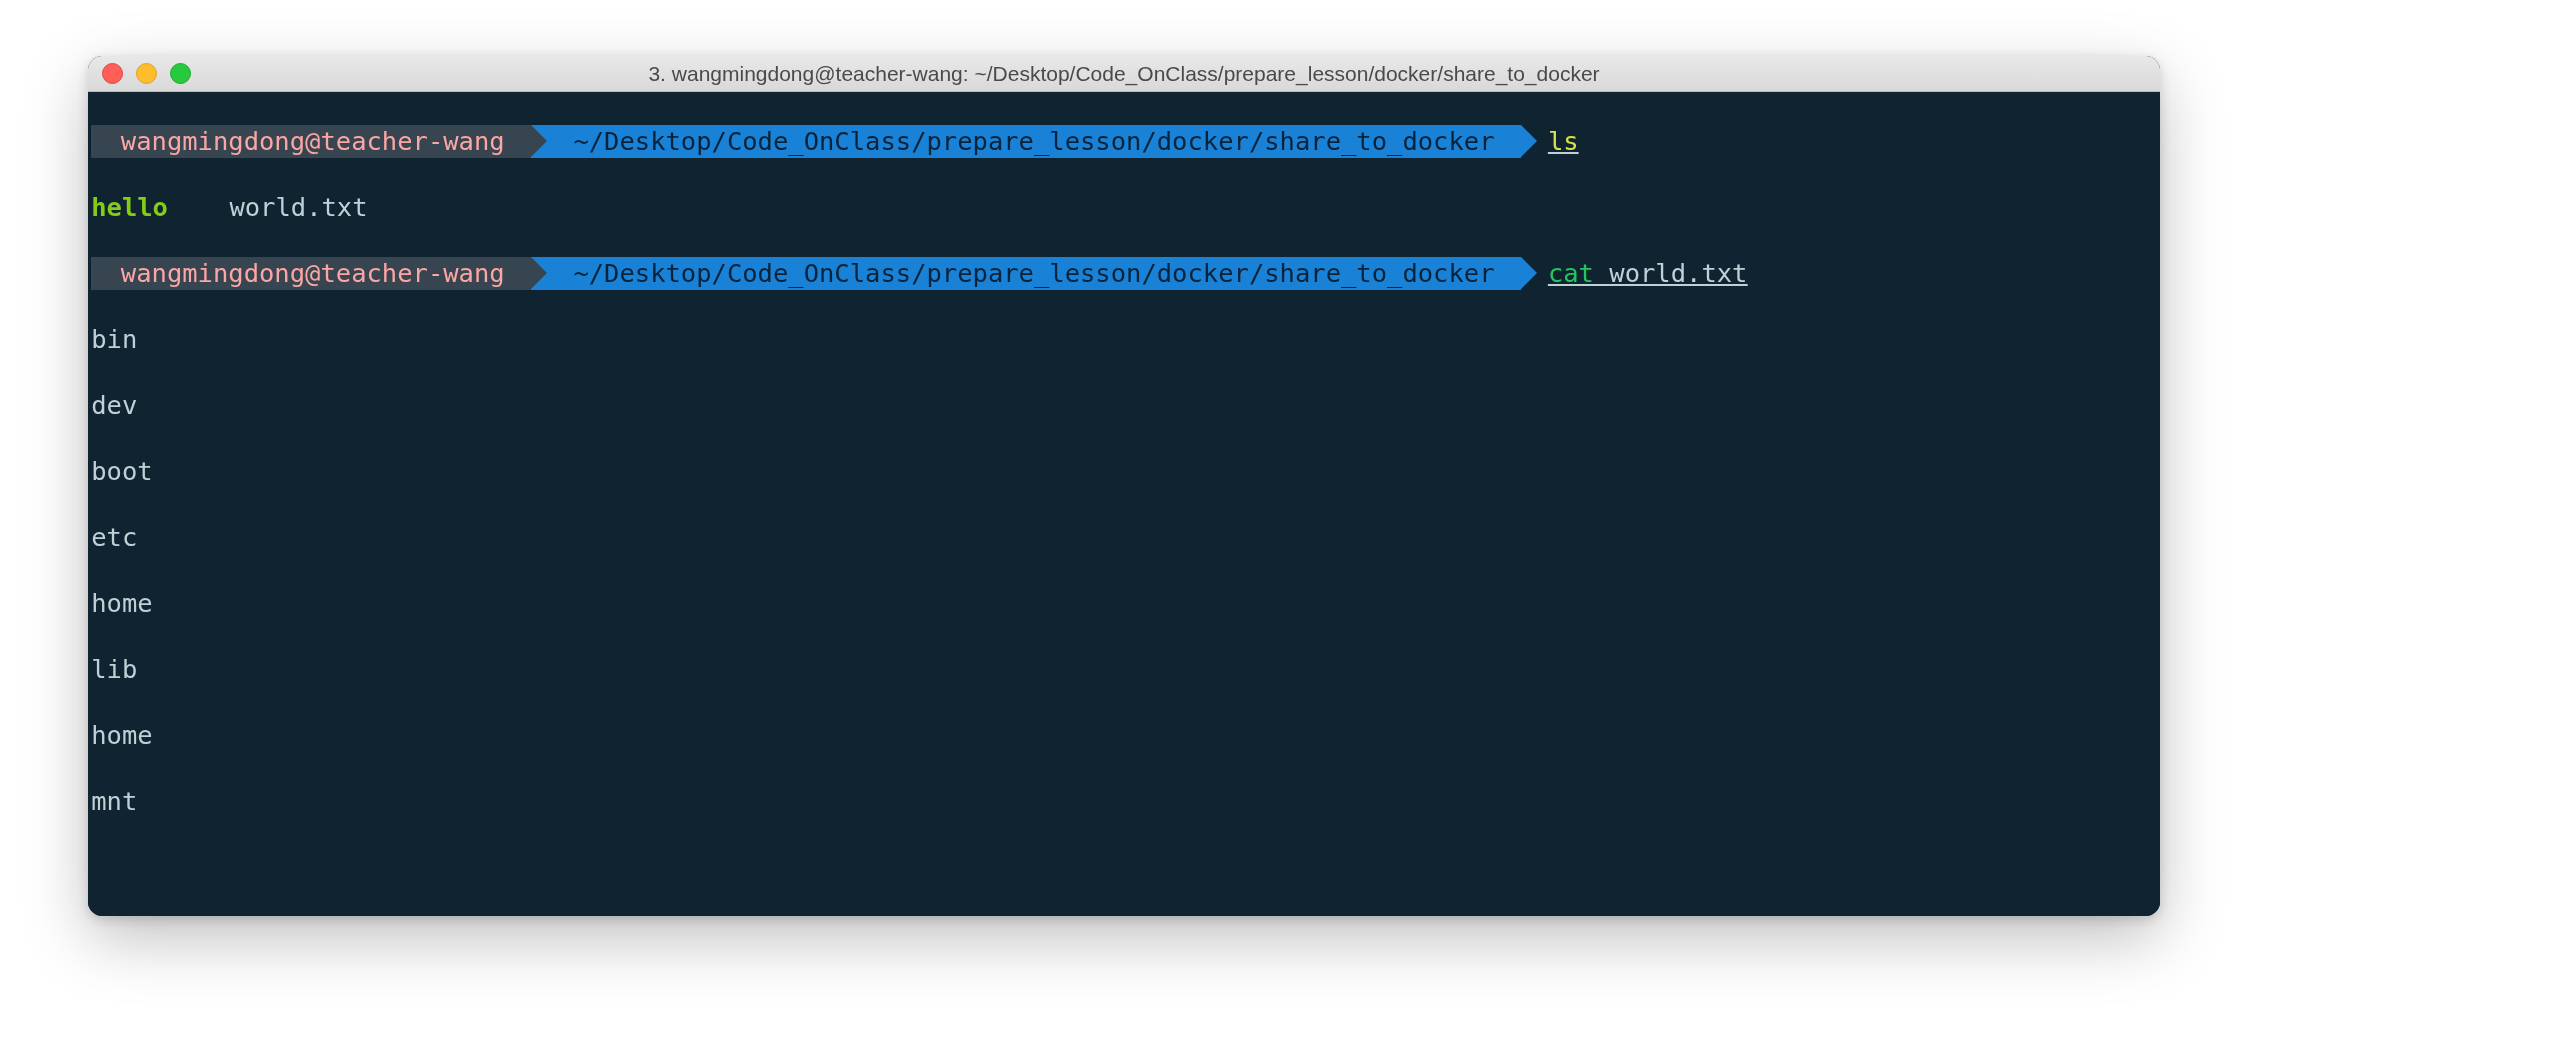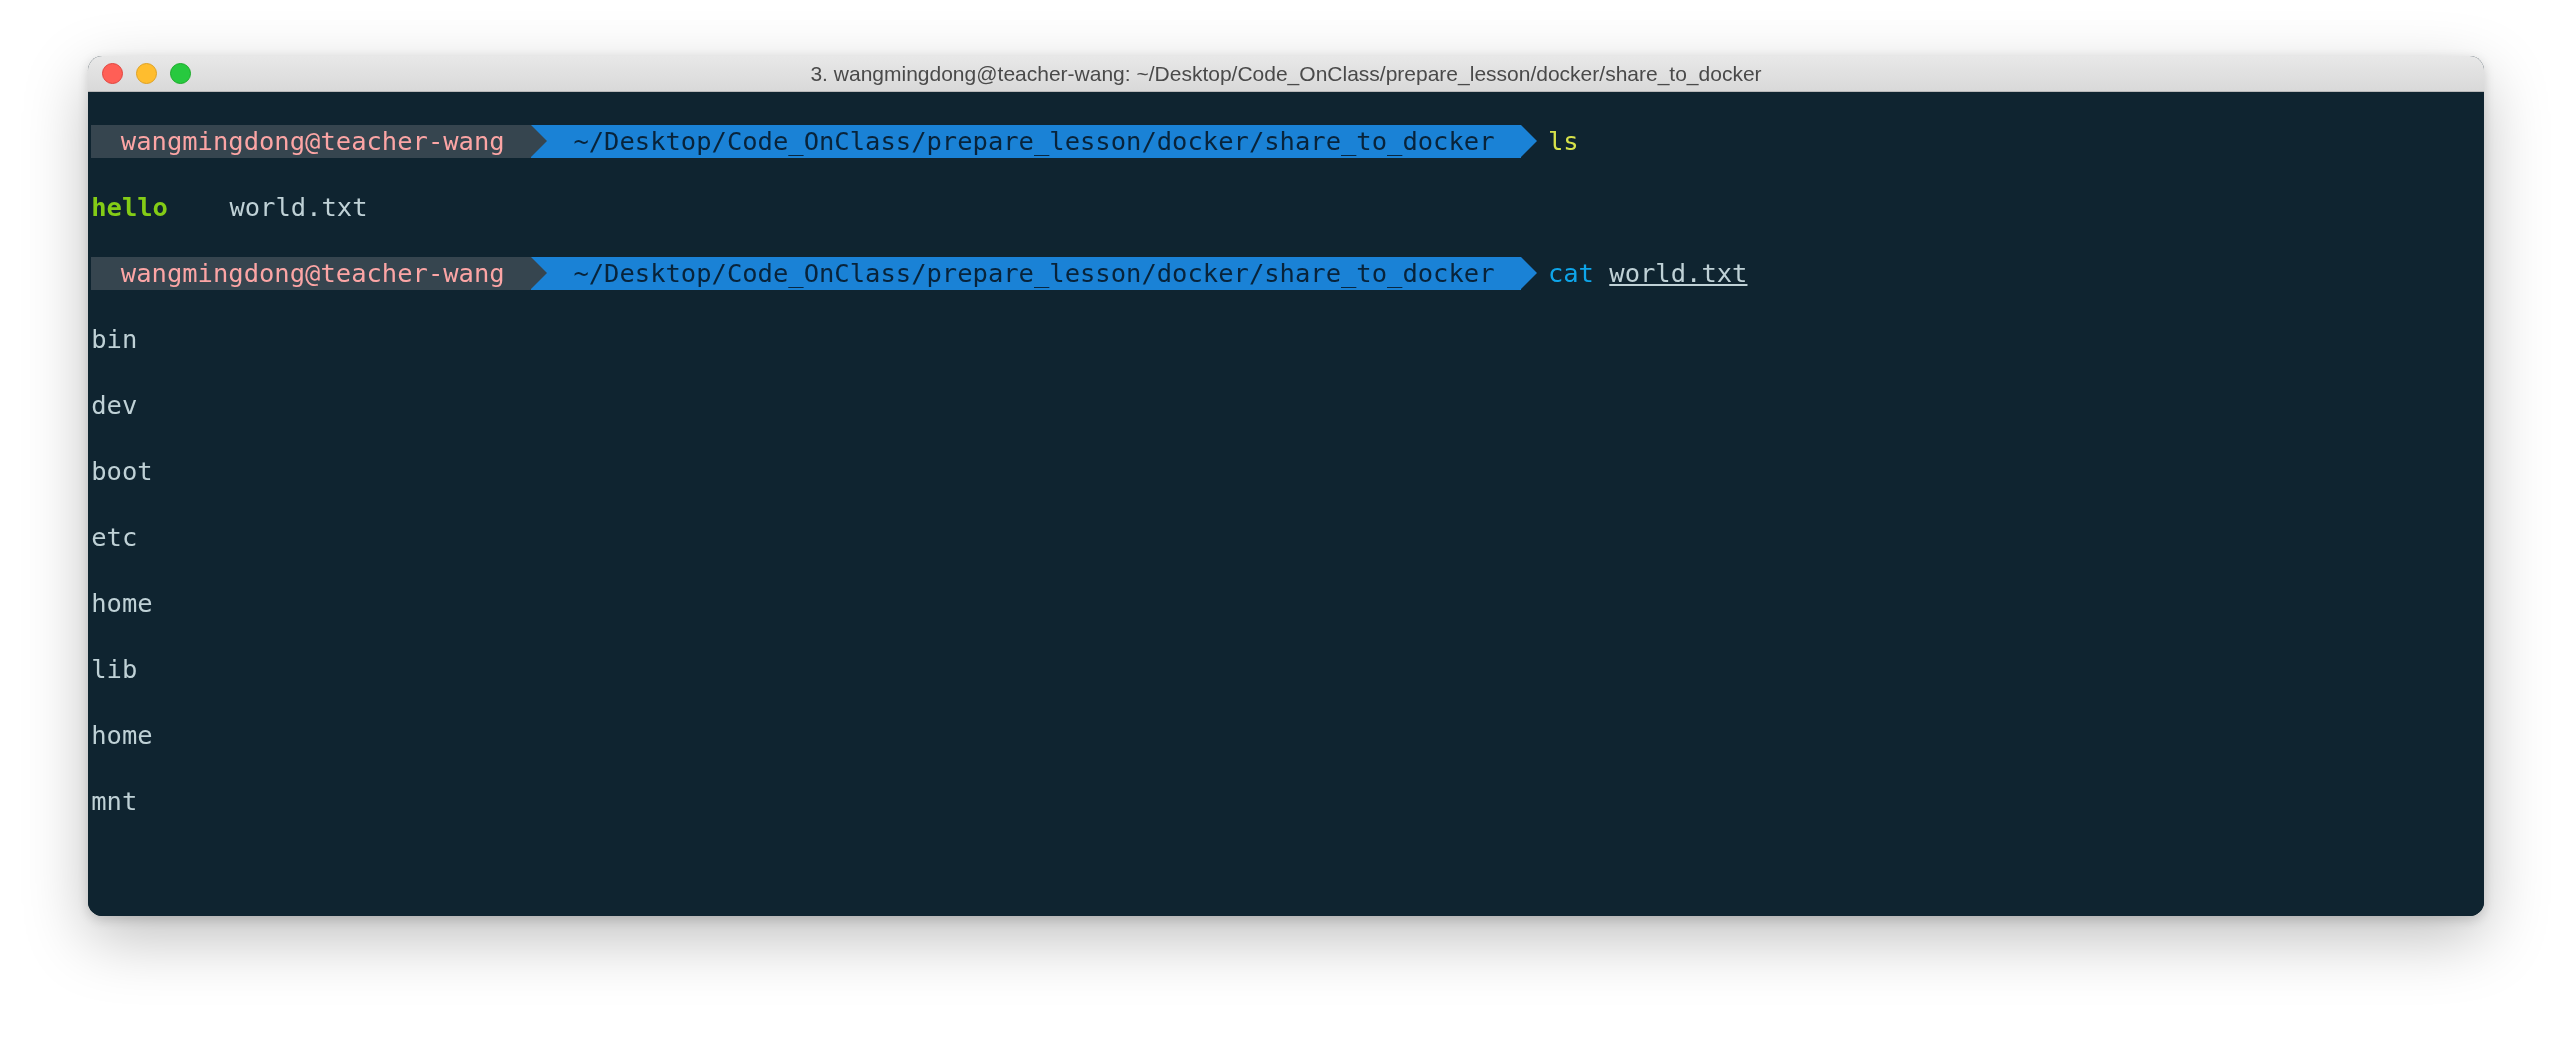--- a/index.html
+++ b/index.html
@@ -8,21 +8,21 @@
     background: #ffffff;
     font-family: "Menlo", "Monaco", "Consolas", monospace;
     width: 2576px;
     height: 1057px;
   }
 
   .window {
     position: absolute;
     left: 88px;
     top: 56px;
-    width: 2396px;
+    width: 2072px;
     height: 860px;
     border-radius: 14.3px;
     overflow: hidden;
     box-shadow: 0 22px 64px rgba(0,0,0,0.25), 0 3.2px 11px rgba(0,0,0,0.15);
     background: #0f2430;
     display: flex;
     flex-direction: column;
   }
 
   
@@ -99,24 +99,24 @@
   .seg-path {
     --seg-bg: #1a82d6;
     background: var(--seg-bg);
     color: #08233a;
     padding-left: 27px; 
   }
   .seg-path::after {
     border-left-color: var(--seg-bg);
   }
 
-  .after-prompt { display: inline-block; padding-left: 27px; }
+  .after-prompt { display: inline-block; padding-left: 27px; text-decoration: underline; }
 
   .cmd-ls  { color: #d7e24a; }
-  .cmd-cat { color: #0ea5e9; }
+  .cmd-cat { color: #22c55e; }
   .arg-file { color: #bfd1d6; text-decoration: underline; }
 
   .out-bold { font-weight: 700; color: #84cc16; }
 </style>
 </head>
 <body>
 
 <div class="window">
 
   <div class="titlebar">

